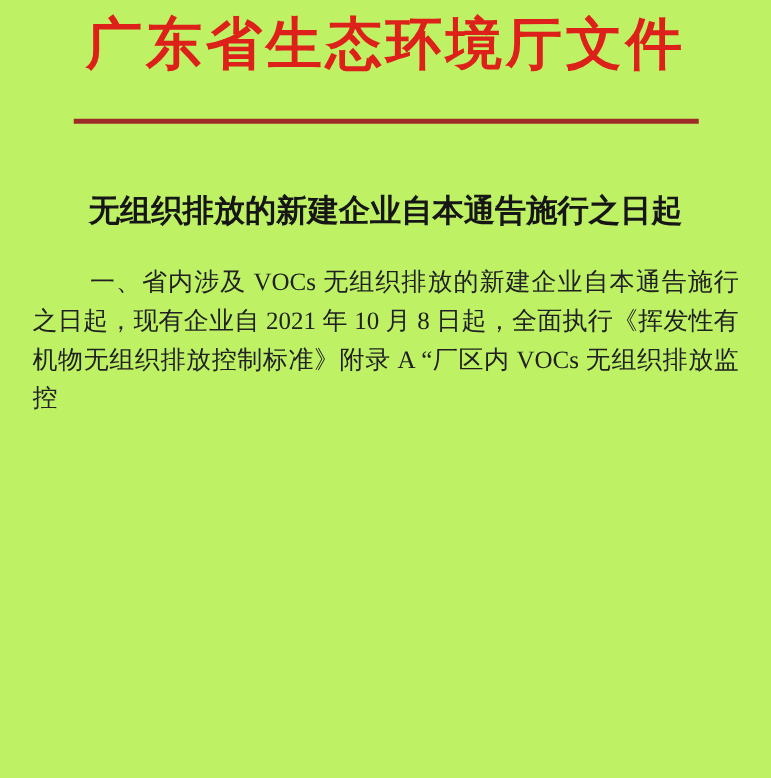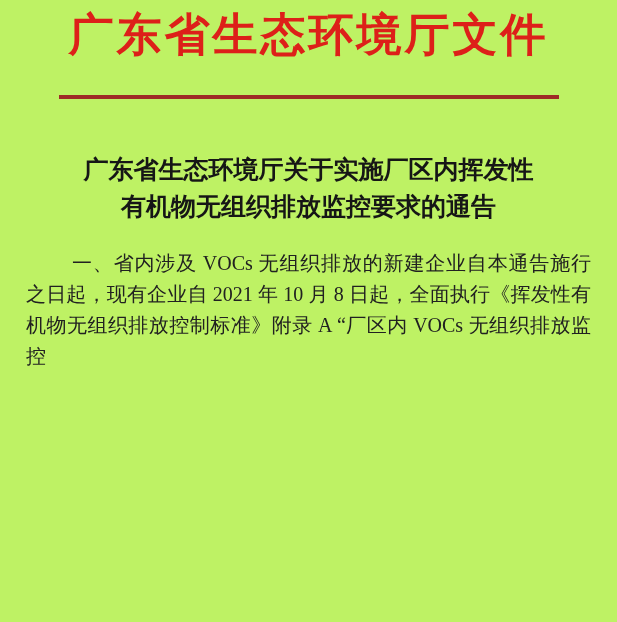--- a/index.html
+++ b/index.html
@@ -71,21 +71,20 @@
 <body>
 
 <div class="page">
 
   <h1 class="agency-header">广东省生态环境厅文件</h1>
 
 
   <hr class="red-rule">
 
   <h2 class="notice-title">
-    <span>广东省生态环境厅关于实施厂区内挥发性</span><br>
-    <span>有机物无组织排放监控要求的通告</span>
+    <span>无组织排放的新建企业自本通告施行之日起</span><br>
   </h2>
 
   <div class="body-text">
     <p>一、省内涉及 VOCs 无组织排放的新建企业自本通告施行之日起，现有企业自 2021 年 10 月 8 日起，全面执行《挥发性有机物无组织排放控制标准》附录 A “厂区内 VOCs 无组织排放监控</p>
   </div>
 
 </div>
 
 </body></html>

